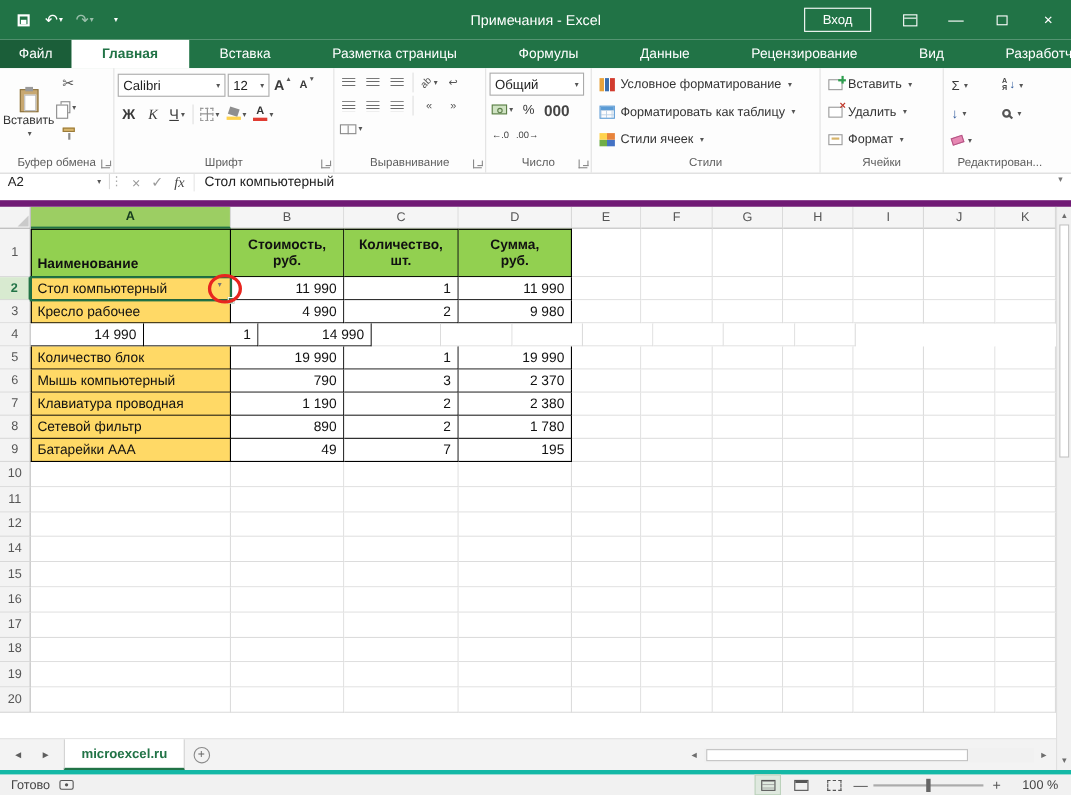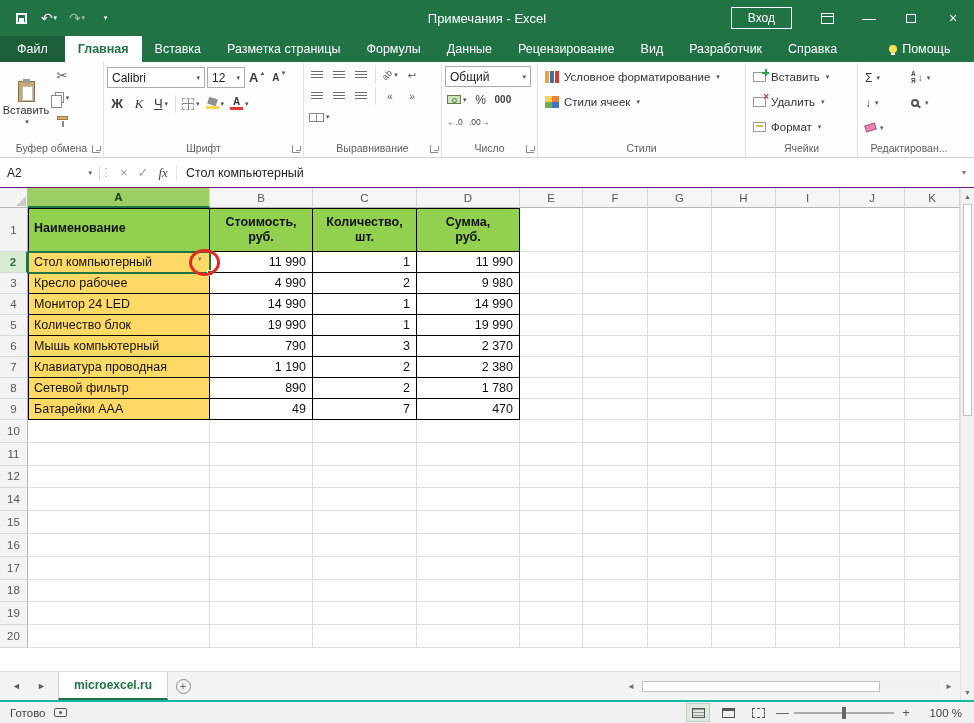--- a/index.html
+++ b/index.html
@@ -18,21 +18,21 @@
 .wtitle{position:absolute;left:0;right:0;top:0;height:36px;display:flex;align-items:center;justify-content:center;font-size:13px;color:#fff;pointer-events:none;z-index:1}
 .tb-right{margin-left:auto;display:flex;align-items:center;height:100%;z-index:2}
 .login-btn{border:1px solid #fff;background:transparent;color:#fff;font-size:12px;padding:3px 16px;margin-right:14px;font-family:inherit}
 .winbtn{width:42px;height:36px;display:flex;align-items:center;justify-content:center;font-size:14px;color:#fff}
 .i-ribbar{width:13px;height:11px;border:1px solid #fff;position:relative}
 .i-ribbar::after{content:"";position:absolute;left:0;right:0;top:2px;height:1px;background:#fff}
 .i-max{width:10px;height:9px;border:1px solid #fff}
 
 
 .tabsrow{height:26px;background:#217346;display:flex;align-items:stretch;color:#fff;font-size:12.5px;flex:0 0 auto}
-.rtab{display:flex;align-items:center;gap:5px;padding:0 13px;cursor:default;white-space:nowrap}
+.rtab{display:flex;align-items:center;gap:5px;padding:0 28px;cursor:default;white-space:nowrap}
 .rtab.filetab{background:rgba(0,0,0,.18);padding:0 17px}
 .rtab.active{background:#fff;color:#217346;font-weight:bold}
 .rtab.help{margin-left:26px}
 .rtab.pushright{margin-left:auto;margin-right:6px}
 .i-bulb{width:8px;height:8px;border-radius:50%;background:#ffe158;position:relative;display:inline-block}
 .i-bulb::after{content:"";position:absolute;left:2px;top:8px;width:4px;height:2px;background:#fff}
 
 
 .ribbon{height:96px;background:#fdfdfd;border-bottom:1px solid #d2d2d2;display:flex;align-items:stretch;flex:0 0 auto}
 .rgroup{position:relative;display:flex;flex-direction:column;border-right:1px solid #e2e2e2;padding:3px 3px 0}
@@ -74,21 +74,21 @@
 .i-bar-r{width:13px;height:3px;background:#e03c32}
 
 .i-al{width:12px;height:9px;background:repeating-linear-gradient(#6b6b6b 0 1px,transparent 1px 3px)}
 .rot45{display:inline-block;transform:rotate(-45deg);font-size:9px;color:#555}
 .i-merge{width:15px;height:9px;border:1px solid #8a8a8a;background:linear-gradient(#8a8a8a,#8a8a8a) center/1px 9px no-repeat}
 .gq{font-size:10px;color:#555}
 
 .i-money{width:14px;height:9px;border:1px solid #5d7f4a;background:#cfe3c2;position:relative}
 .i-money::after{content:"";position:absolute;left:4px;top:1.5px;width:3px;height:3px;border-radius:50%;border:1px solid #5d7f4a}
 .dectxt{font-size:8.5px;color:#444;letter-spacing:0}
-.thous{font-size:10px;font-weight:bold;color:#444}
+.thous{font-size:14px;font-weight:bold;color:#444}
 
 .stack{flex:1;display:flex;flex-direction:column;justify-content:flex-start;gap:1px}
 .stylebtn{display:flex;align-items:center;gap:5px;height:24px;padding:0 4px;font-size:11.5px;color:#333;white-space:nowrap}
 .stylebtn .caret{margin-left:1px}
 .i-cf{width:14px;height:12px;background:linear-gradient(90deg,#e8a33d 0 4px,#fff 4px 5px,#3a6fb0 5px 9px,#fff 9px 10px,#d23b2e 10px 14px)}
 .i-fat{width:14px;height:12px;border:1px solid #5b9bd5;background:linear-gradient(#5b9bd5 0 3px,transparent 3px),linear-gradient(90deg,#b9cfe4 1px,transparent 1px) 0 0/5px 12px,linear-gradient(#b9cfe4 1px,transparent 1px) 0 3px/14px 4px}
 .i-cs{width:14px;height:12px;background-image:linear-gradient(90deg,#ffd34d 0 50%,#e8833a 50% 100%),linear-gradient(90deg,#70ad47 0 50%,#4472c4 50% 100%);background-size:14px 6px;background-position:0 0,0 6px;background-repeat:no-repeat}
 .i-ins,.i-del,.i-fmt{width:13px;height:10px;border:1px solid #9a9a9a;background:#fff;position:relative}
 .i-ins::after{content:"";position:absolute;right:-4px;top:-4px;width:7px;height:7px;background:linear-gradient(#2e9e4f,#2e9e4f) center/7px 2px no-repeat,linear-gradient(#2e9e4f,#2e9e4f) center/2px 7px no-repeat}
 .i-del::after{content:"×";position:absolute;right:-4px;top:-7px;color:#c0392b;font-size:10px;font-weight:bold}
@@ -96,21 +96,21 @@
 
 .egrid{flex:1;display:grid;grid-template-columns:1fr 1fr;grid-auto-rows:25px;align-items:center;justify-items:start;padding-left:4px}
 .ebtn{display:flex;align-items:center;gap:2px;color:#3a3a3a;font-size:12px}
 .i-sortA{display:flex;flex-direction:column;font-size:6.5px;line-height:1;color:#444;font-weight:bold}
 .i-find{width:8px;height:8px;border:2px solid #555;border-radius:50%;position:relative;margin-right:2px}
 .i-find::after{content:"";position:absolute;width:5px;height:2px;background:#555;transform:rotate(45deg);right:-4px;bottom:-2px}
 .i-clear{width:11px;height:7px;background:#e687b2;border:1px solid #b35585;transform:rotate(-18deg)}
 .blue{color:#2b579a;font-weight:bold}
 
 
-.fbar{height:30px;background:#fff;border-bottom:1px solid #701a75;display:flex;align-items:center;flex:0 0 auto}
+.fbar{height:30px;background:#fff;border-bottom:6px solid #701a75;display:flex;align-items:flex-start;flex:0 0 auto}
 .namebox{width:100px;display:flex;align-items:center;padding:0 7px;font-size:12px;color:#222;border-right:1px solid #d9d9d9}
 .namebox .caret{margin-left:auto}
 .fdots{width:12px;display:flex;align-items:center;justify-content:center;color:#aaa;font-size:11px}
 .fbtns{display:flex;align-items:center;gap:10px;padding:0 8px;border-right:1px solid #e6e6e6}
 .fx{font-size:13px;color:#9a9a9a}
 .fx.ok{color:#9a9a9a}
 .fxit{font-family:"Liberation Serif",serif;font-style:italic;color:#444;font-size:13px}
 .fval{flex:1;display:flex;align-items:center;padding-left:9px;font-size:12.5px;color:#222}
 .fexpand{width:20px;display:flex;align-items:center;justify-content:center;color:#777;font-size:8px}
 
@@ -121,21 +121,21 @@
 .hdr-row{display:flex;height:20px}
 .corner{width:28px;flex:0 0 28px;background:#f3f3f3;border-right:1px solid #b5b5b5;border-bottom:1px solid #b5b5b5;position:relative}
 .corner::after{content:"";position:absolute;right:1px;bottom:1px;border-left:10px solid transparent;border-bottom:10px solid #cacaca}
 .colhdr{background:#f5f5f5;border-right:1px solid #d8d8d8;border-bottom:1px solid #b5b5b5;display:flex;align-items:center;justify-content:center;font-size:11.5px;color:#565656;flex:0 0 auto}
 .colhdr.hl{background:#9ccE63;background:#9cce63;border-bottom:2px solid #217346;color:#173c1f;font-weight:bold}
 .grow{display:flex}
 .rowhdr{width:28px;flex:0 0 28px;background:#f3f3f3;border-right:1px solid #b5b5b5;border-bottom:1px solid #d8d8d8;display:flex;align-items:center;justify-content:center;font-size:11.5px;color:#565656}
 .rowhdr.hl2{background:#d8ead0;color:#217346;border-right:2px solid #217346;font-weight:bold}
 .cell{background:#fff;border-right:1px solid #dcdcdc;border-bottom:1px solid #dcdcdc;display:flex;align-items:center;font-size:12.5px;color:#111;overflow:hidden;flex:0 0 auto}
 .c-green{background:#92d050;font-weight:bold;border-right-color:#000;border-bottom-color:#000;justify-content:center;text-align:center;white-space:pre-line;line-height:1.2;font-size:12.5px}
-.c-green.a1{justify-content:flex-start;align-items:flex-end;padding:0 0 15px 5px;text-align:left}
+.c-green.a1{justify-content:flex-start;align-items:flex-end;padding:0 0 3px 5px;text-align:left}
 .c-gold{background:#ffd966;border-right-color:#000;border-bottom-color:#000;padding-left:5px}
 .c-num{border-right-color:#000;border-bottom-color:#000;justify-content:flex-end;padding-right:6px}
 .sel-outline{position:absolute;border:2px solid #217346;pointer-events:none;z-index:4}
 .fill-handle{position:absolute;width:6px;height:6px;background:#217346;border:1px solid #fff;z-index:5}
 .note-circle{position:absolute;border:3px solid #e8261f;border-radius:50%;pointer-events:none;z-index:6}
 .note-mark{position:absolute;font-size:7px;color:#777;z-index:5}
 
 
 .vscroll{width:14px;flex:0 0 14px;background:#f1f1f1;border-left:1px solid #e0e0e0;display:flex;flex-direction:column;align-items:stretch}
 .sarr{height:16px;display:flex;align-items:center;justify-content:center;font-size:7px;color:#6d6d6d}
@@ -147,21 +147,21 @@
 .tabnav{width:58px;display:flex;align-items:center;justify-content:center;gap:16px;color:#5e5e5e;font-size:9px}
 .stab{background:#fff;border-left:1px solid #d0d0d0;border-right:1px solid #d0d0d0;border-bottom:2px solid #217346;display:flex;align-items:center;padding:0 15px;color:#217346;font-weight:bold;font-size:12px}
 .addtab{width:30px;display:flex;align-items:center;justify-content:center}
 .i-plus{width:15px;height:15px;border:1px solid #8a8a8a;border-radius:50%;display:flex;align-items:center;justify-content:center;color:#666;font-size:11px;line-height:1}
 .hscroll{margin-left:auto;display:flex;align-items:center;gap:2px;padding-right:4px}
 .harrow{font-size:8px;color:#6d6d6d;width:14px;text-align:center}
 .htrack{width:300px;height:13px;background:#f1f1f1;position:relative}
 .hthumb{position:absolute;left:2px;top:1px;width:238px;height:11px;background:#fff;border:1px solid #c1c1c1}
 
 
-.statusbar{height:23px;flex:0 0 23px;background:#f1f1f1;border-top:2px solid #14b8a6;display:flex;align-items:center;font-size:11.5px;color:#444}
+.statusbar{height:23px;flex:0 0 23px;background:#f1f1f1;border-top:4px solid #14b8a6;display:flex;align-items:center;font-size:11.5px;color:#444}
 .status{padding:0 6px 0 10px}
 .i-macro{width:13px;height:9px;border:1px solid #555;border-radius:2px;position:relative;margin-left:2px}
 .i-macro::after{content:"";position:absolute;left:4px;top:2px;width:3px;height:3px;border-radius:50%;background:#555}
 .sb-right{margin-left:auto;display:flex;align-items:center;gap:6px;padding-right:12px}
 .vbtn{width:24px;height:19px;display:flex;align-items:center;justify-content:center}
 .vbtn.sel{background:#dfe9df;border:1px solid #bcd2bc}
 .i-vn{width:13px;height:10px;border:1px solid #555;background:linear-gradient(#999 1px,transparent 1px) 0 3px/13px 3px}
 .i-vp{width:13px;height:10px;border:1px solid #555;background:linear-gradient(#555 0 2px,transparent 2px)}
 .i-vb{width:13px;height:10px;border:1px dashed #555}
 .zsym{font-size:13px;color:#555;width:12px;text-align:center}
@@ -405,20 +405,25 @@
     </div>
 
     <div class="rgroup" style="width:208px">
       <div class="stack" id="styles-stack">
           <div class="stylebtn">
             <span class="i-cf"></span>
             <span>Условное форматирование</span>
             <span class="caret">▾</span>
           </div>
           <div class="stylebtn">
+            <span class="i-fat"></span>
+            <span>Форматировать как таблицу</span>
+            <span class="caret">▾</span>
+          </div>
+          <div class="stylebtn">
             <span class="i-cs"></span>
             <span>Стили ячеек</span>
             <span class="caret">▾</span>
           </div>
         </div>
       <div class="rlabel">Стили</div>
     </div>
 
     <div class="rgroup" style="width:112px">
       <div class="stack" id="cells-stack">
@@ -545,21 +550,20 @@
             <div class="cell" style="width: 63px;"></div>
             <div class="cell" style="width: 65px;"></div>
             <div class="cell" style="width: 64px;"></div>
             <div class="cell" style="width: 64px;"></div>
             <div class="cell" style="width: 64px;"></div>
             <div class="cell" style="width: 65px;"></div>
             <div class="cell" style="width: 55px;"></div>
           </div>
           <div class="grow" style="height: 21px;">
             <div class="rowhdr">4</div>
-            <div class="cell c-gold" style="width: 182px; border-left: 1px solid rgb(0, 0, 0);">Монитор 24 LED</div>
             <div class="cell c-num" style="width: 103px;">14 990</div>
             <div class="cell c-num" style="width: 104px;">1</div>
             <div class="cell c-num" style="width: 103px;">14 990</div>
             <div class="cell" style="width: 63px;"></div>
             <div class="cell" style="width: 65px;"></div>
             <div class="cell" style="width: 64px;"></div>
             <div class="cell" style="width: 64px;"></div>
             <div class="cell" style="width: 64px;"></div>
             <div class="cell" style="width: 65px;"></div>
             <div class="cell" style="width: 55px;"></div>
@@ -618,21 +622,21 @@
             <div class="cell" style="width: 64px;"></div>
             <div class="cell" style="width: 64px;"></div>
             <div class="cell" style="width: 65px;"></div>
             <div class="cell" style="width: 55px;"></div>
           </div>
           <div class="grow" style="height: 21px;">
             <div class="rowhdr">9</div>
             <div class="cell c-gold" style="width: 182px; border-left: 1px solid rgb(0, 0, 0);">Батарейки AAA</div>
             <div class="cell c-num" style="width: 103px;">49</div>
             <div class="cell c-num" style="width: 104px;">7</div>
-            <div class="cell c-num" style="width: 103px;">470</div>
+            <div class="cell c-num" style="width: 103px;">195</div>
             <div class="cell" style="width: 63px;"></div>
             <div class="cell" style="width: 65px;"></div>
             <div class="cell" style="width: 64px;"></div>
             <div class="cell" style="width: 64px;"></div>
             <div class="cell" style="width: 64px;"></div>
             <div class="cell" style="width: 65px;"></div>
             <div class="cell" style="width: 55px;"></div>
           </div>
           <div class="grow" style="height: 22.8px;">
             <div class="rowhdr">10</div>

